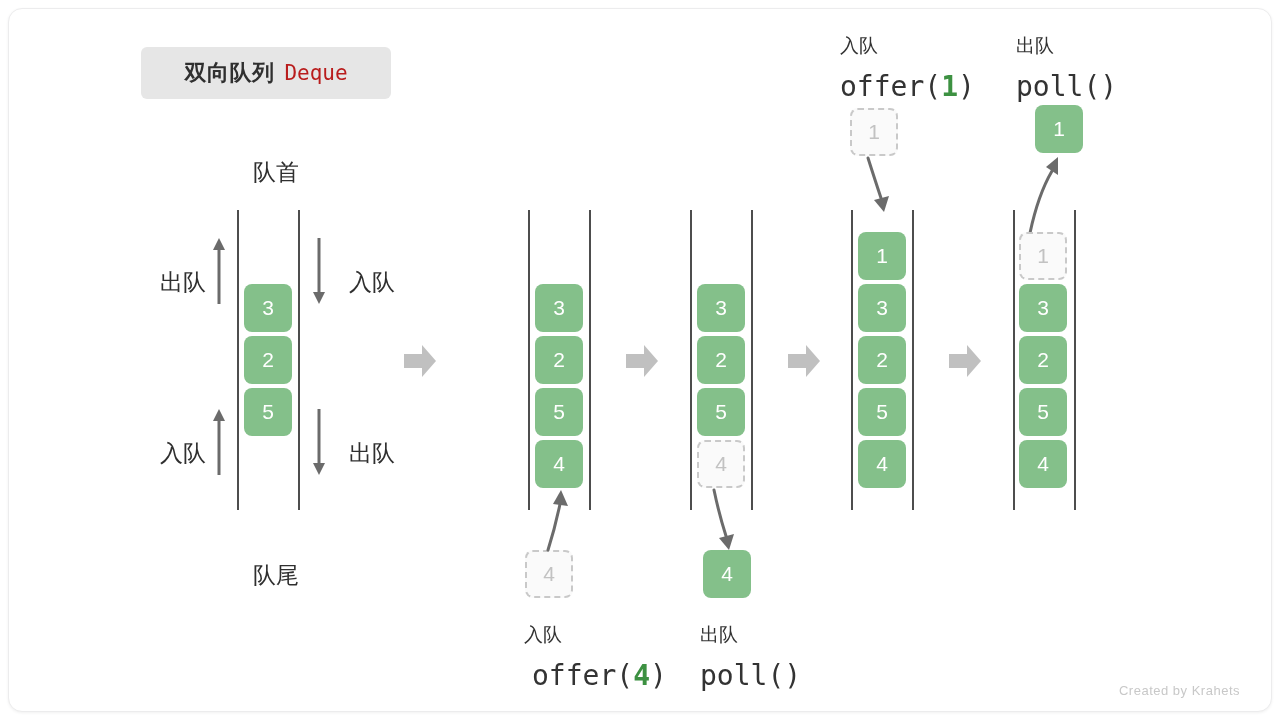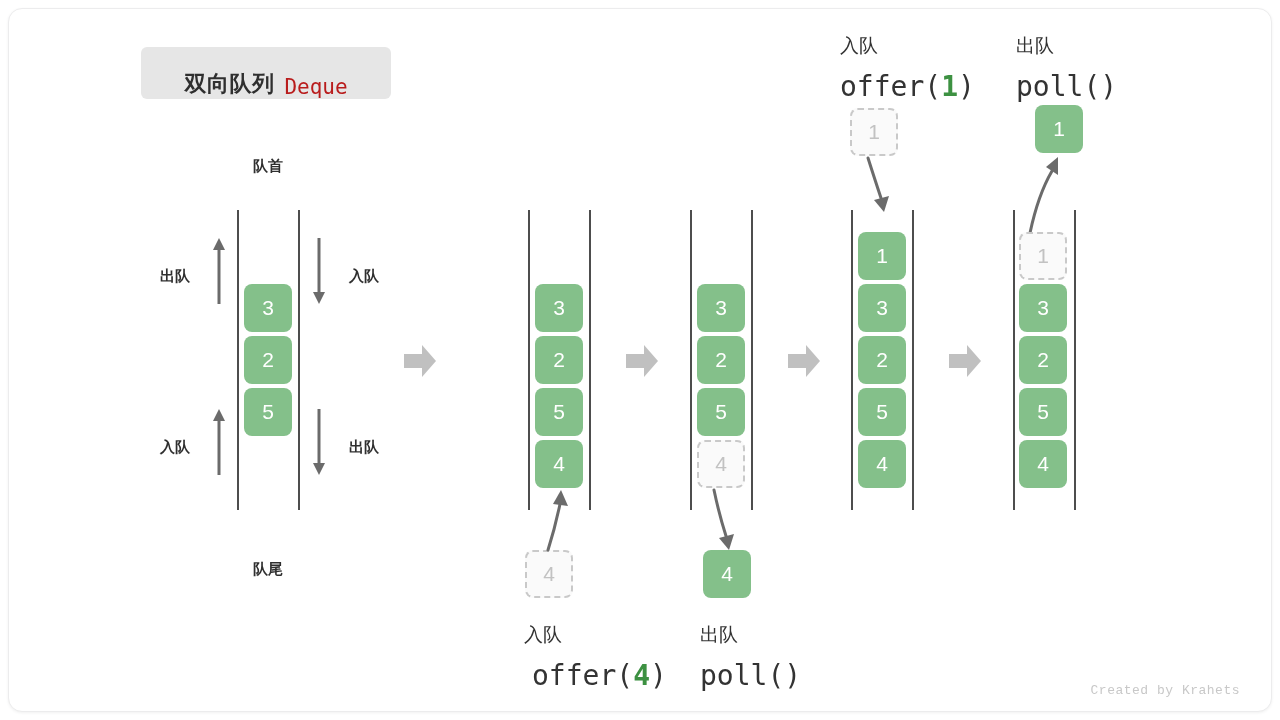--- a/index.html
+++ b/index.html
@@ -35,21 +35,21 @@
   
   .title-badge {
     position: absolute;
     left: 141px;
     top: 47px;
     width: 250px;
     height: 52px;
     background: #e6e6e6;
     border-radius: 6px;
     display: flex;
-    align-items: flex-end;
+    align-items: center;
     justify-content: center;
     gap: 10px;
   }
   .title-cn {
     font-size: 22px;
     font-weight: bold;
     color: #2f2f2f;
     letter-spacing: 0.5px;
   }
   .title-en {
@@ -57,22 +57,22 @@
     font-size: 21px;
     color: #b91c1c;
   }
   
   .lbl {
     position: absolute;
     color: #333333;
     white-space: nowrap;
   }
   .lbl-bold-cn {
-    font-size: 15px;
-    font-weight: bold;
+    font-size: 23px;
+    font-weight: normal;
     color: #2f2f2f;
     padding-left: 12px;
   }
   .lbl-cn {
     font-size: 19px;
     color: #333333;
   }
   .lbl-mono {
     font-family: "DejaVu Sans Mono", "Liberation Mono", monospace;
     font-size: 28px;
@@ -120,21 +120,21 @@
     height: 70px;
   }
   .flow-arrow {
     position: absolute;
   }
   
   .footer {
     position: absolute;
     right: 40px;
     bottom: 22px;
-    font-family: Liberation Mono, monospace;
+    font-family: Liberation Sans, sans-serif;
     font-size: 13px;
     color: #c8c8c8;
     letter-spacing: 0.5px;
   }
 </style>
 </head>
 <body>
 
 <div id="canvas">
   <div class="card"></div>

